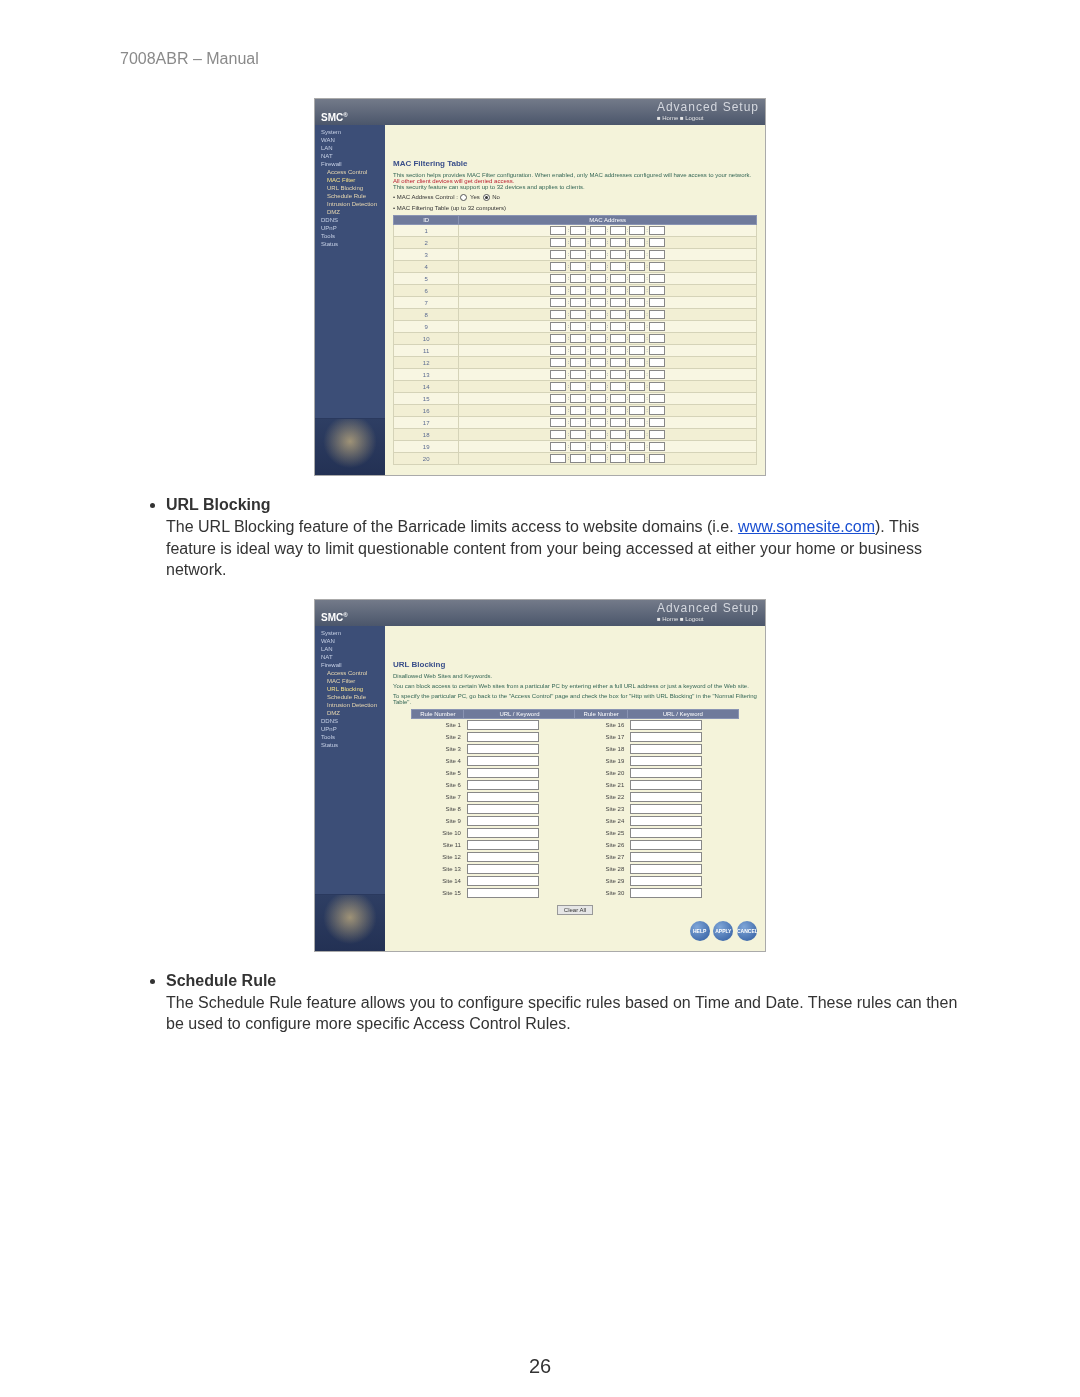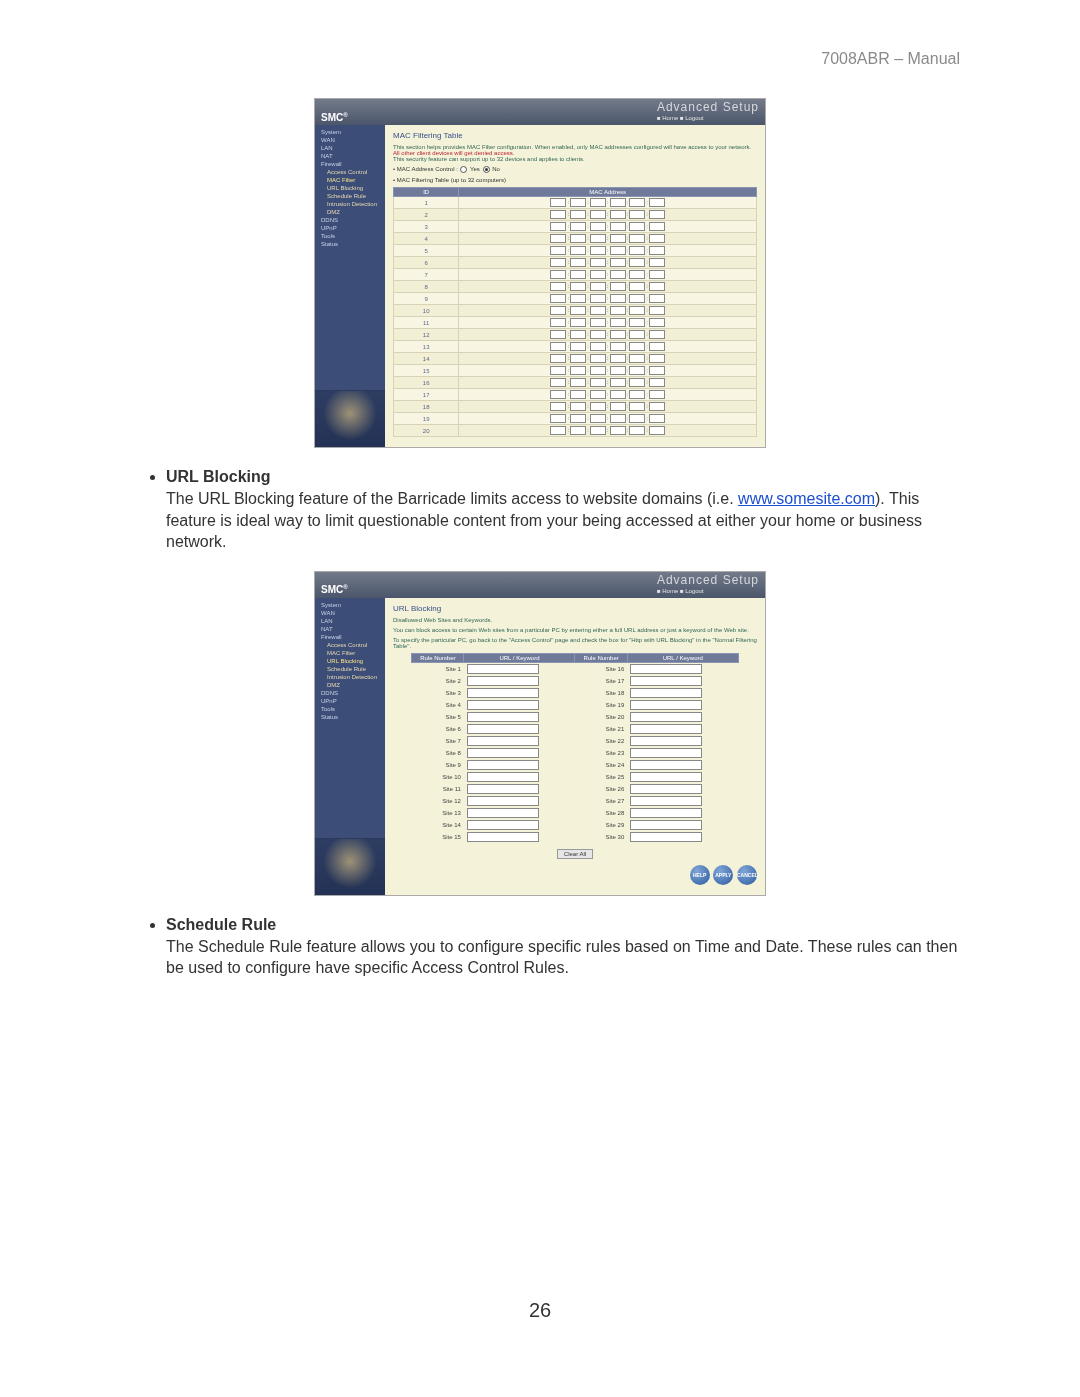--- a/index.html
+++ b/index.html
@@ -7,21 +7,20 @@
     background: #fff;
     font-family: Verdana, Geneva, sans-serif;
     color: #333;
     width: 1080px;
   }
   .page {
     padding: 50px 120px 40px 120px;
     box-sizing: border-box;
   }
   .doc-header {
-    text-align: right;
     color: #8a8a8a;
     font-size: 16px;
     margin-bottom: 30px;
   }
   .screenshot {
     width: 450px;
     border: 1px solid #aaa;
     margin: 10px auto 20px auto;
     background: #d9dfd1;
     font-size: 6px;
@@ -76,22 +75,23 @@
     border-top: 1px solid #2a395e;
   }
   .main {
     flex: 1;
     background: #f4f3da;
     padding: 6px 8px 10px 8px;
   }
   .panel-title {
     color: #3a4f8a;
     font-size: 8px;
-    font-weight: normal;
+    font-weight: bold;
     margin-bottom: 4px;
+    margin-top: 28px;
   }
   .panel-desc { color: #365; margin-bottom: 4px; }
   .panel-desc .warn { color: #b23; }
   .bullet-line { margin: 4px 0; }
   .radio {
     display: inline-block; width: 5px; height: 5px; border: 1px solid #555;
     border-radius: 50%; vertical-align: middle; background: #fff; margin: 0 1px;
   }
   .radio.checked::after {
     content: ""; display: block; width: 3px; height: 3px; background: #333;
@@ -432,18 +432,18 @@
           <span class="round">APPLY</span>
           <span class="round">CANCEL</span>
         </div>
       </div>
     </div>
   </div>
 
   <ul class="doc-list">
     <li>
       <span class="item-title">Schedule Rule</span>
-      <span class="item-body">The Schedule Rule feature allows you to configure specific rules based on Time and Date. These rules can then be used to configure have specific Access Control Rules.</span>
+      <span class="item-body">The Schedule Rule feature allows you to configure specific rules based on Time and Date. These rules can then be used to configure more specific Access Control Rules.</span>
     </li>
   </ul>
 
   <div class="page-number">26</div>
 </div>
 
 </body></html>

